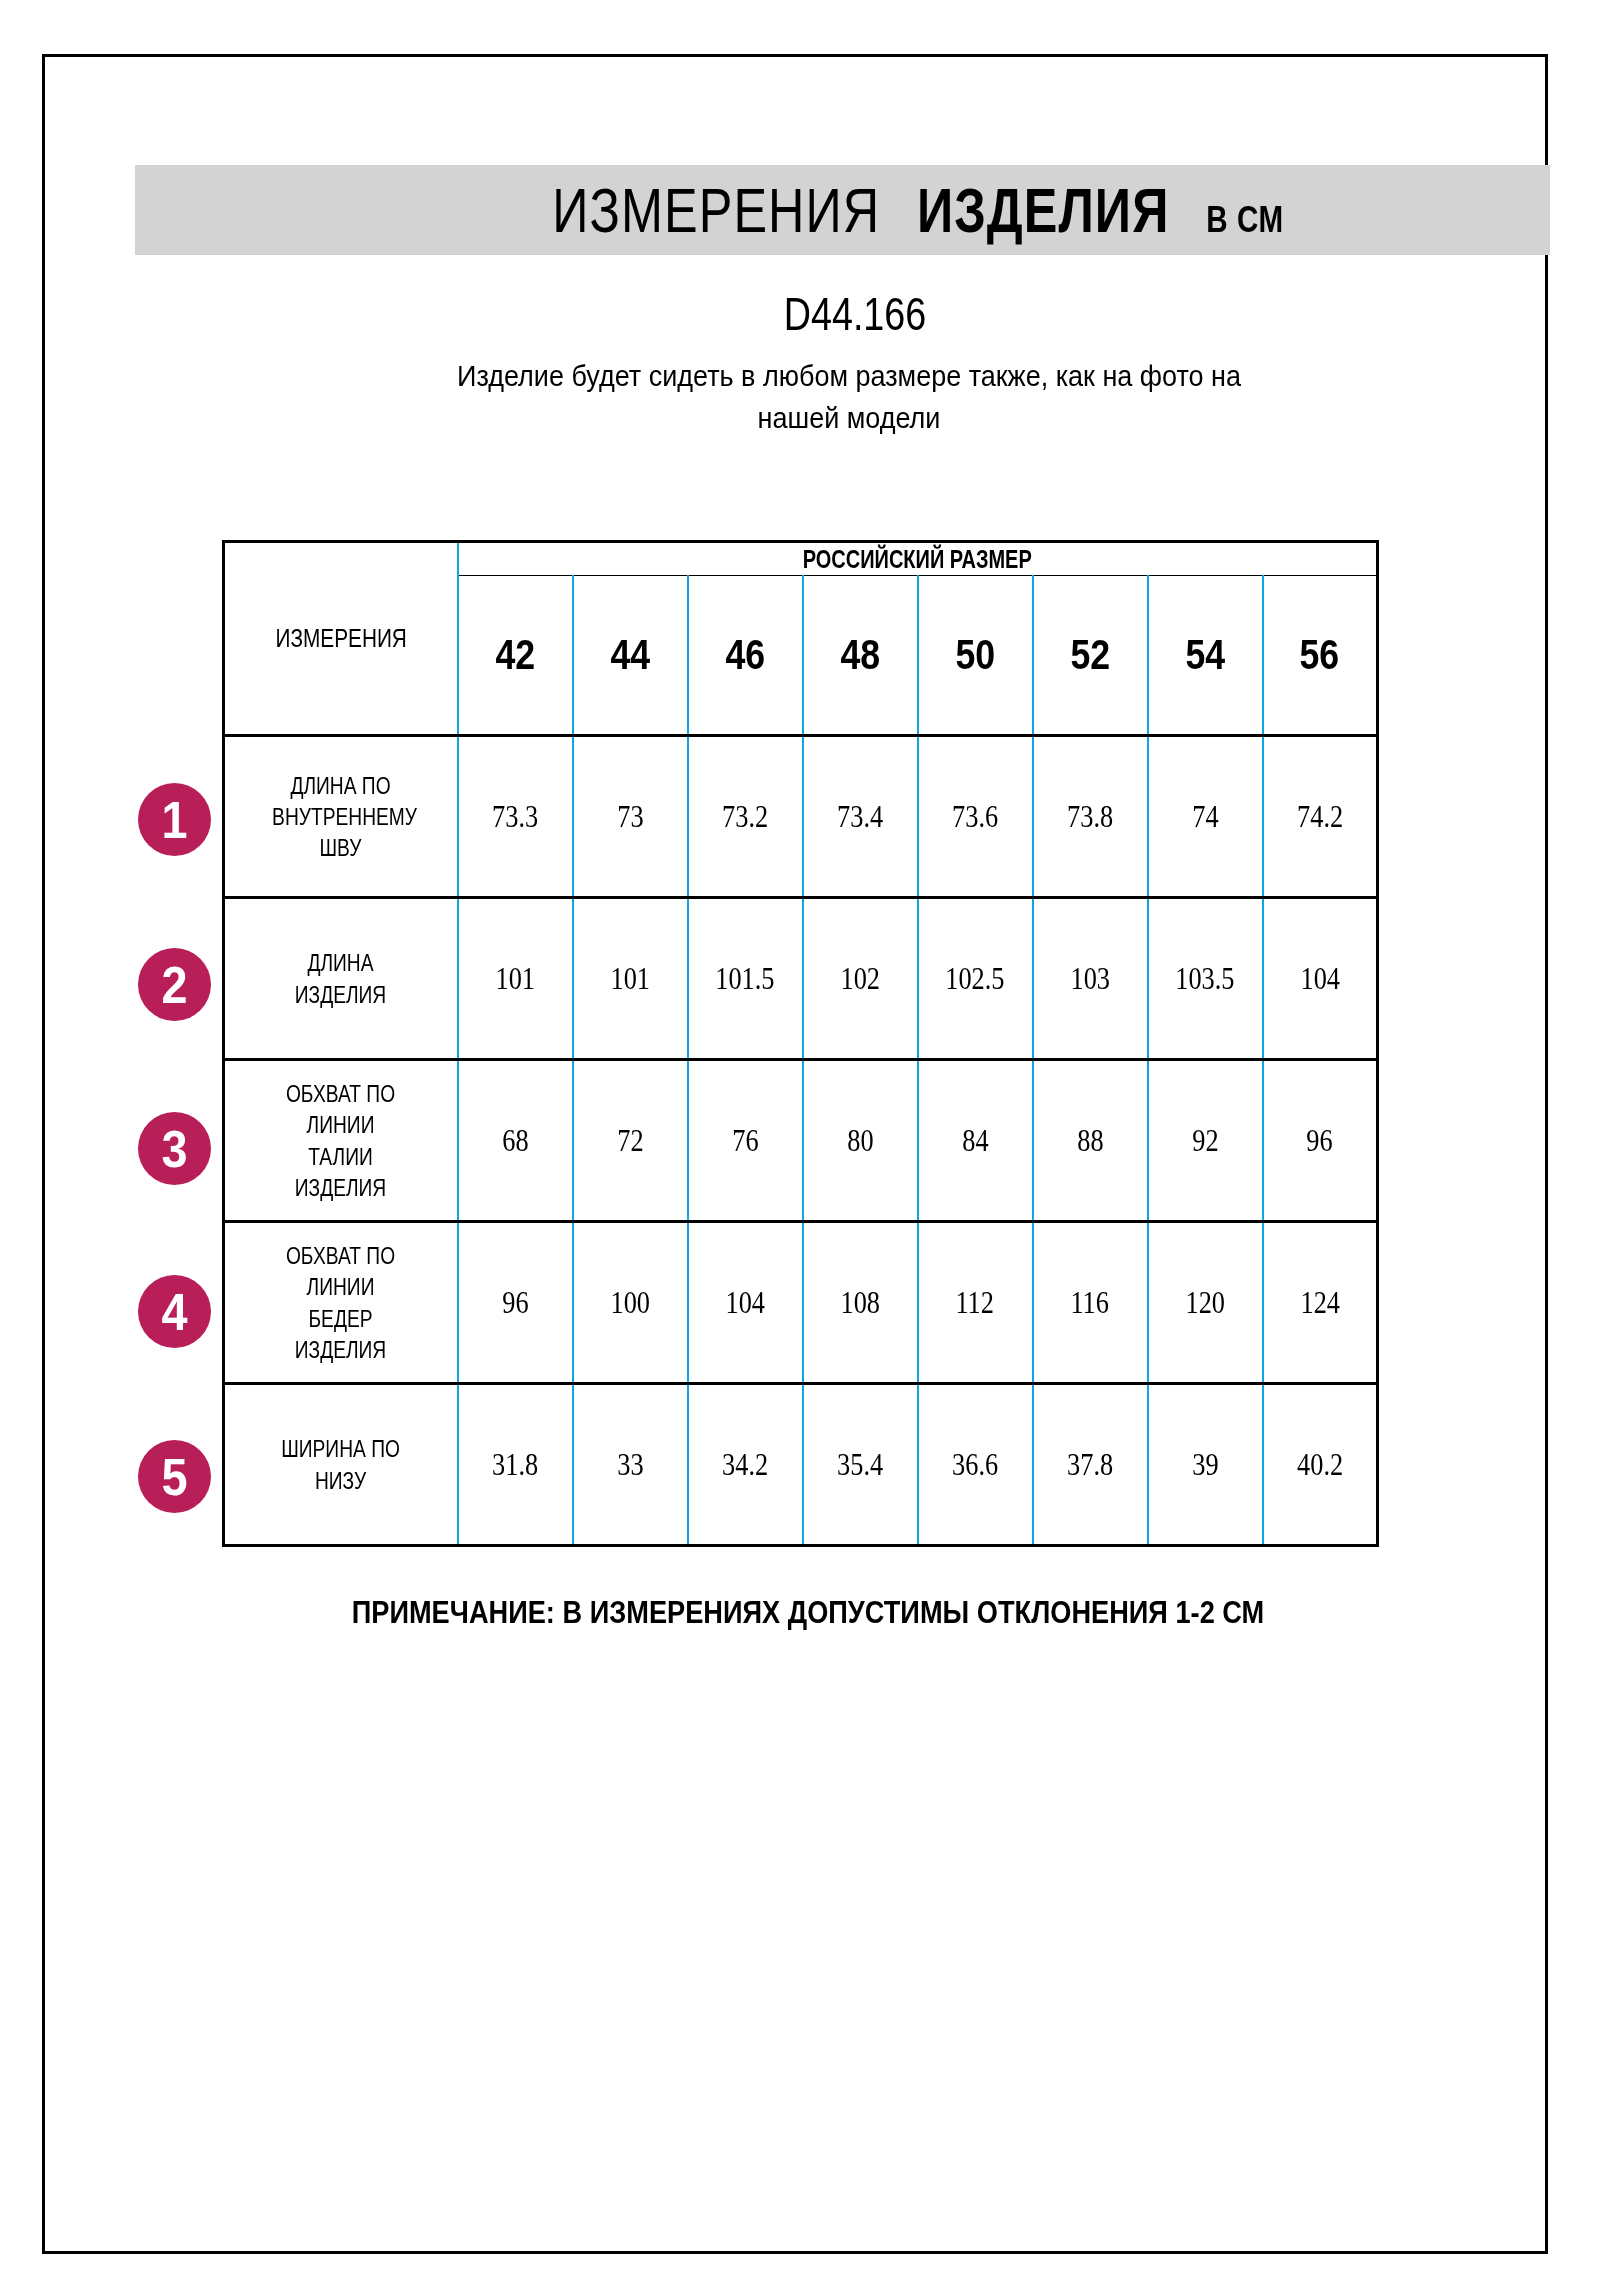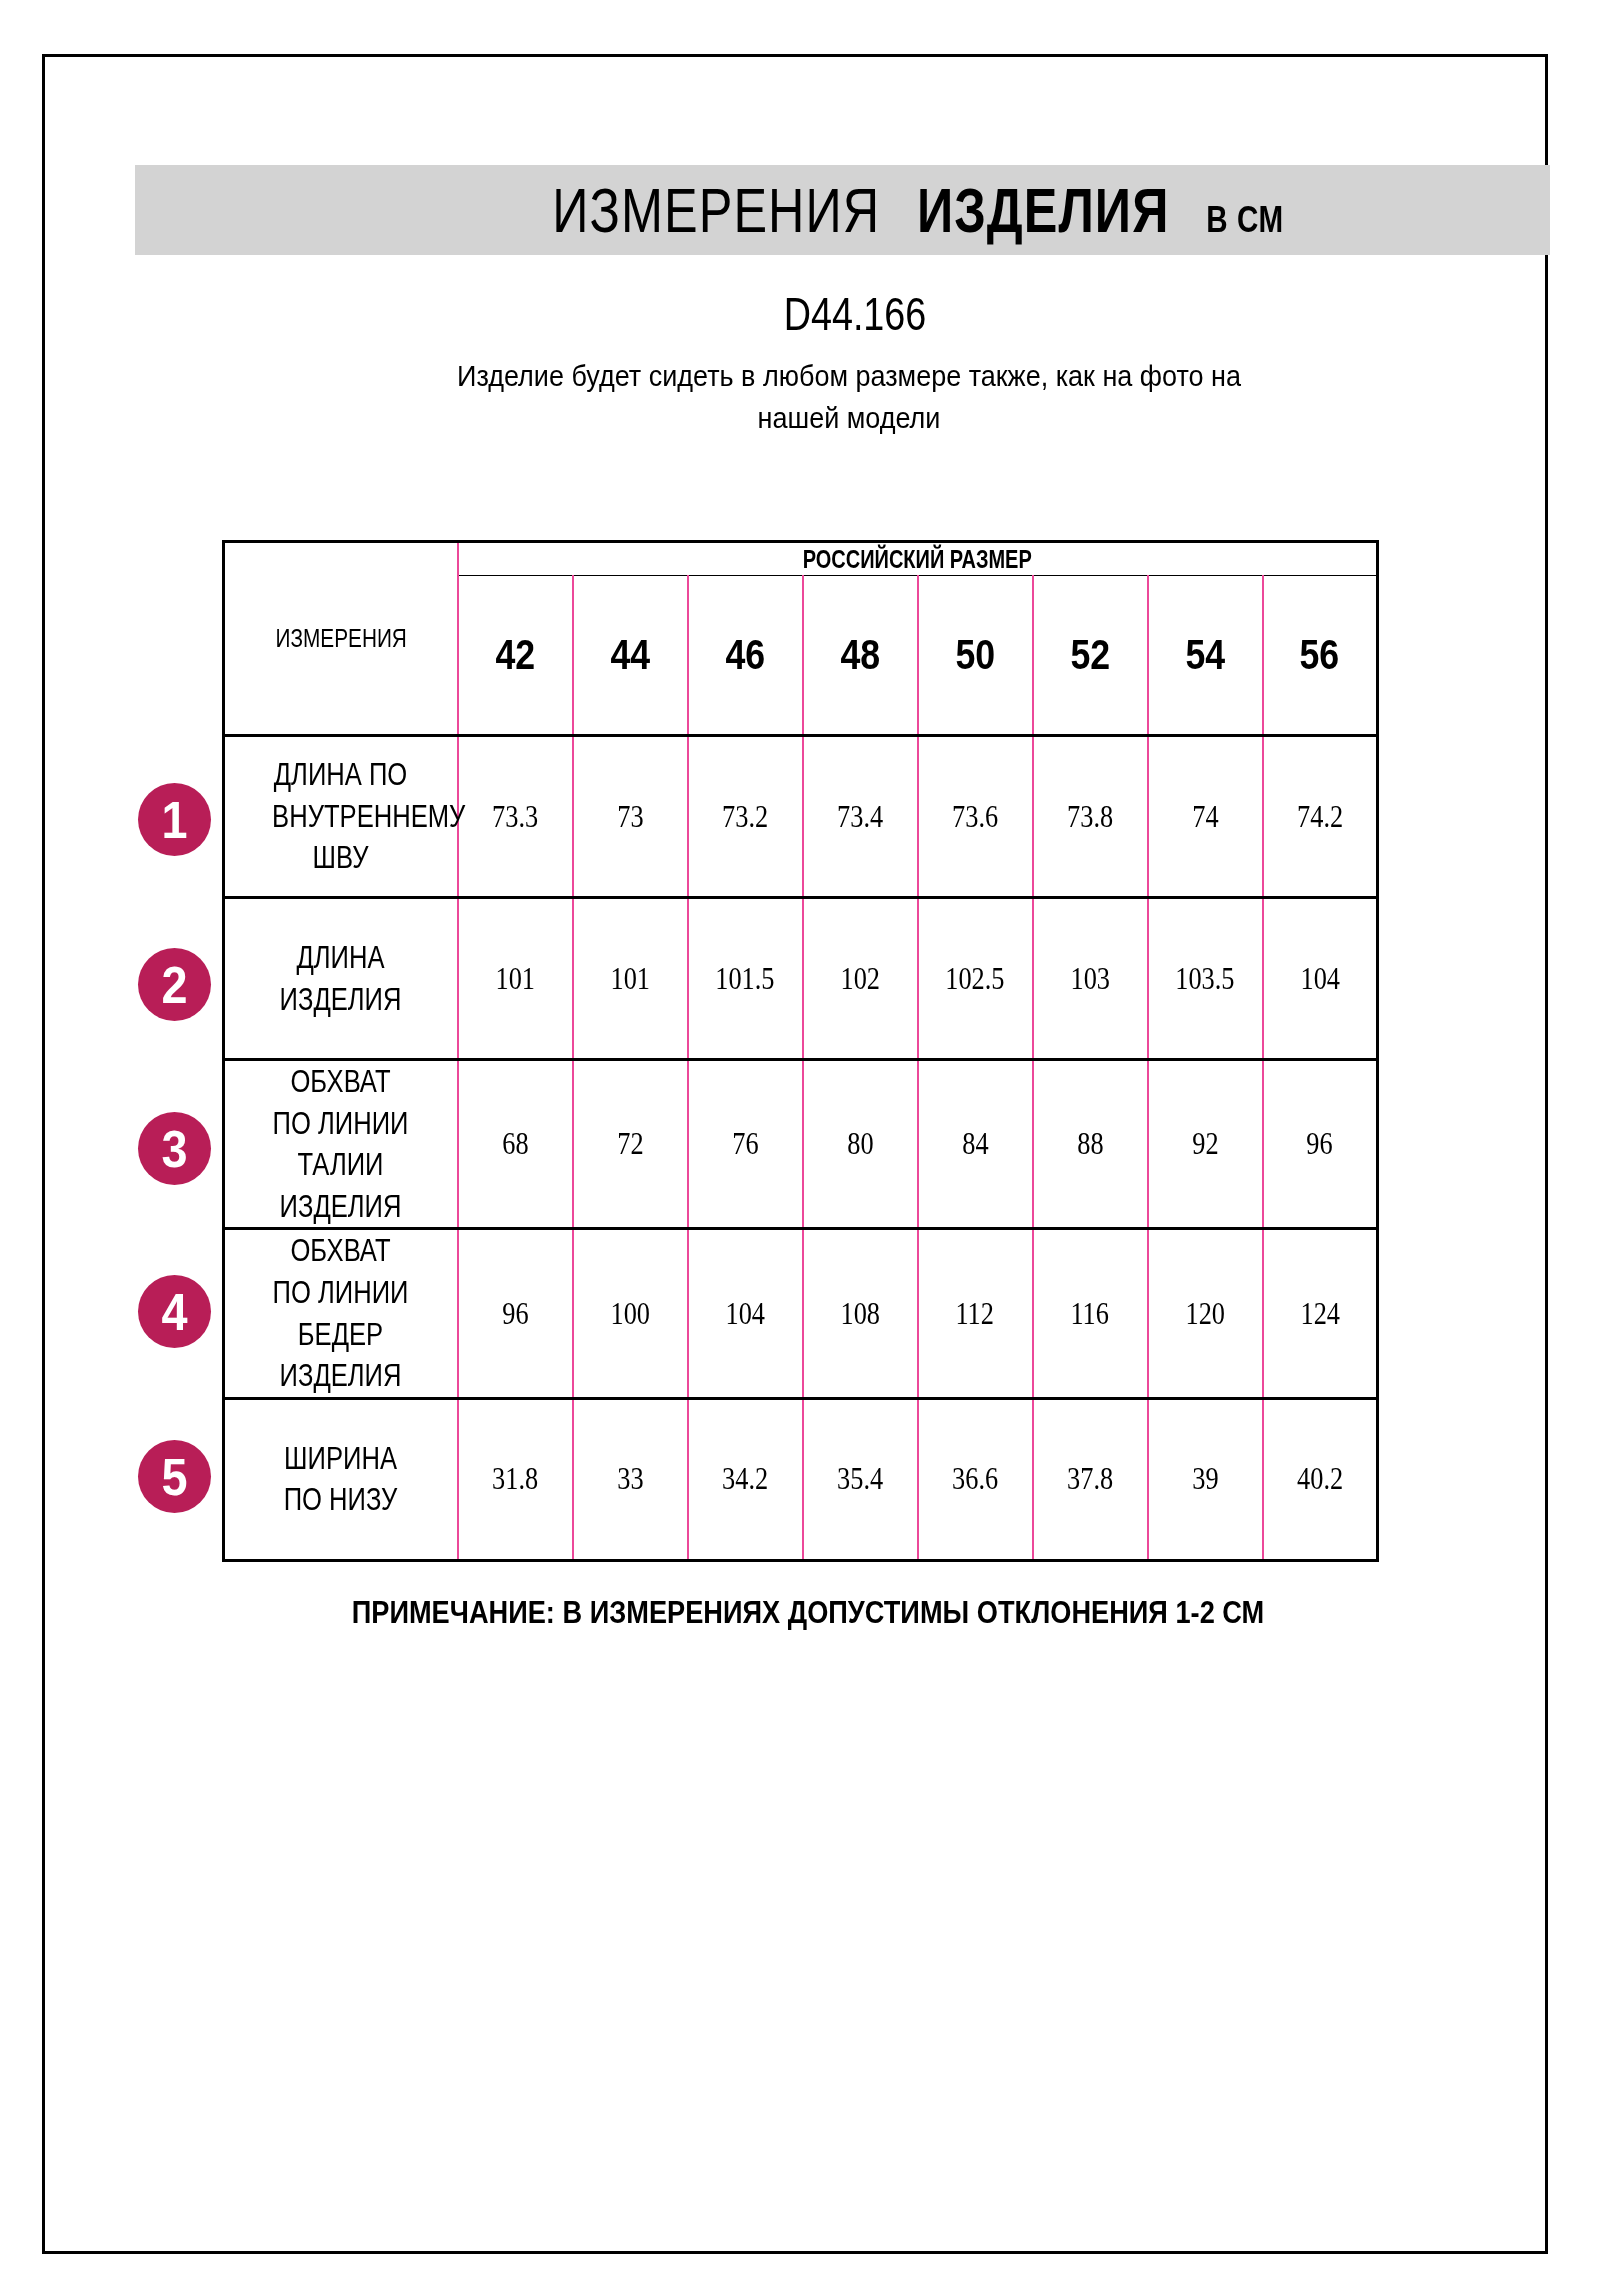--- a/index.html
+++ b/index.html
@@ -55,29 +55,29 @@
   .sub1 { left:804px; top:302px; }
   .sub2 { left:804px; top:344px; }
 
   
   table.size-table {
     position:absolute; left:222px; top:540px;
     border-collapse:collapse; table-layout:fixed;
     width:1150px;
     text-align:center;
   }
-  table.size-table td { border-left:2px solid #000; border-right:2px solid #ec4899; vertical-align:middle; }
+  table.size-table td { border-left:2px solid #000; border-right:2px solid #0ea5e9; vertical-align:middle; }
   table.size-table { border:3.3px solid #000; }
 
   tr.r-group td { height:34px; }
   td.group { border-bottom:1.3px solid #000; font-size:25px; font-weight:700; }
   td.corner { border-bottom:3.3px solid #000; font-size:26px; font-weight:400; }
   tr.r-sizes td { height:160px; border-bottom:3.3px solid #000; font-size:42px; font-weight:700; }
   tr.r-data td { height:162px; border-top:3.3px solid #000; border-bottom:3.3px solid #000; }
-  td.rlabel { font-size:32px; font-weight:400; }
+  td.rlabel { font-size:24px; font-weight:400; }
   td.rlabel .blk { width:171px; margin:0 auto; line-height:1.3; }
   td.val { font-size:31px; font-weight:400;font-family:Liberation Serif, serif; }
 
   
   .badge {
     position:absolute; left:138px;
     width:73px; height:73px; border-radius:50%;
     background:var(--badge,#B81E57);
     color:#fff; font-size:52px; font-weight:700;
     display:flex; align-items:center; justify-content:center;

